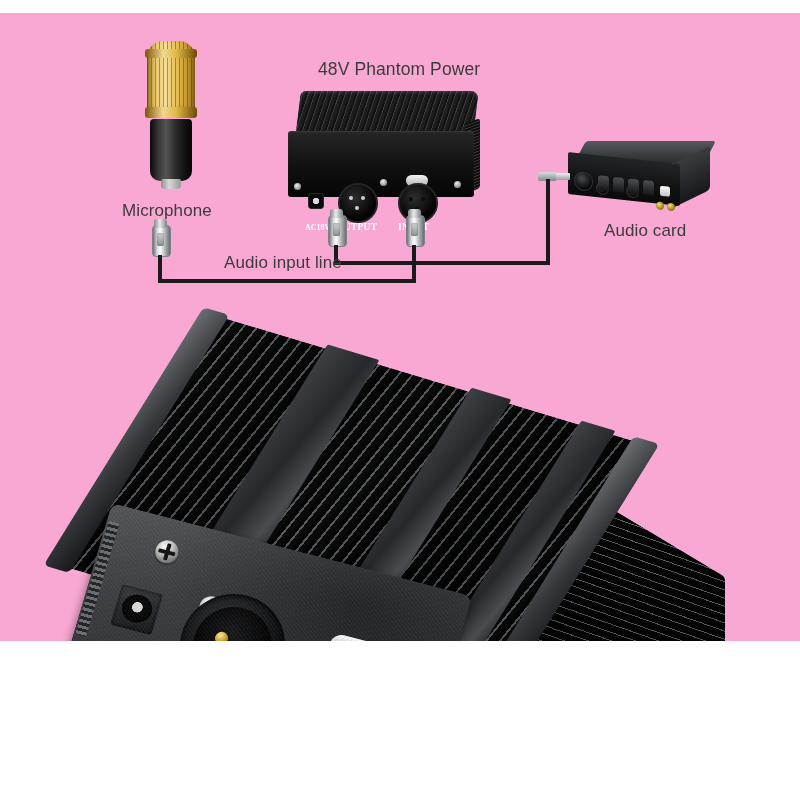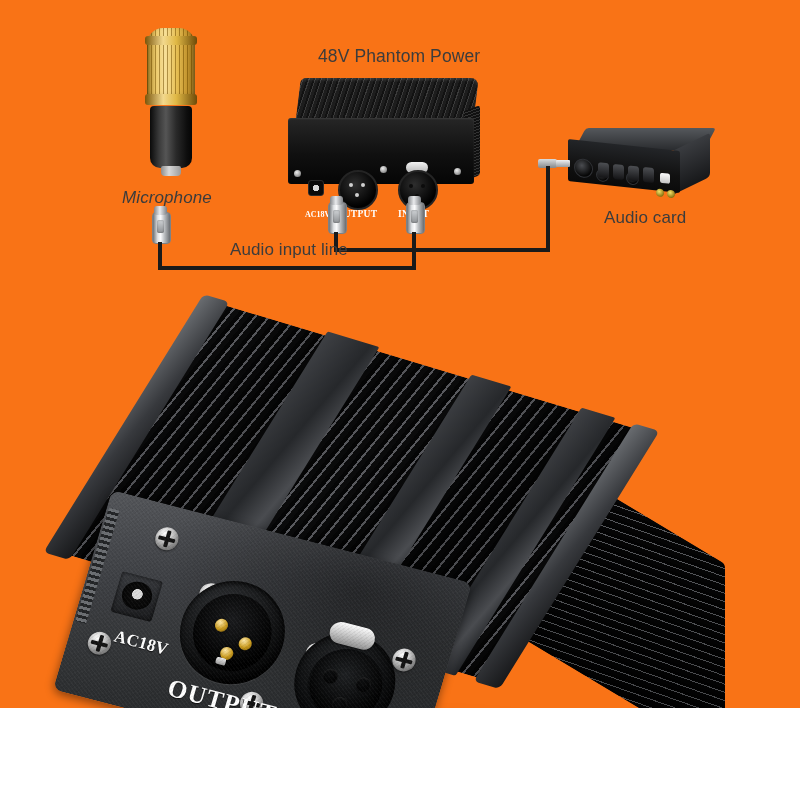--- a/index.html
+++ b/index.html
@@ -6,42 +6,43 @@
     margin: 0;
     padding: 0;
     background: #ffffff;
   }
   body {
     font-family: "Liberation Sans", sans-serif;
   }
   #stage {
     position: relative;
     width: 800px;
-    height: 708px;
-    background: #f97316;
+    height: 628px;
+    background: #f9a8d4;
     overflow: hidden;
+    margin-top: 13px;
   }
 
   
   #diagram {
     position: absolute;
     left: 0; top: 0;
     width: 800px; height: 300px;
   }
   .diag-label {
     position: absolute;
     color: #3c3c3c;
     font-size: 17px;
     font-weight: 400;
     white-space: nowrap;
     letter-spacing: .1px;
   }
   #title-phantom { left: 318px; top: 46px; font-size: 17.5px; }
-  #label-mic     { left: 122px; top: 188px; font-style: italic; }
-  #label-audio   { left: 230px; top: 240px; }
+  #label-mic     { left: 122px; top: 188px; }
+  #label-audio   { left: 224px; top: 240px; }
   #label-sound   { left: 604px; top: 208px; }
 
   
   #mic {
     position: absolute;
     left: 143px; top: 28px;
     width: 56px; height: 152px;
   }
   .mic-grille {
     position: absolute;

